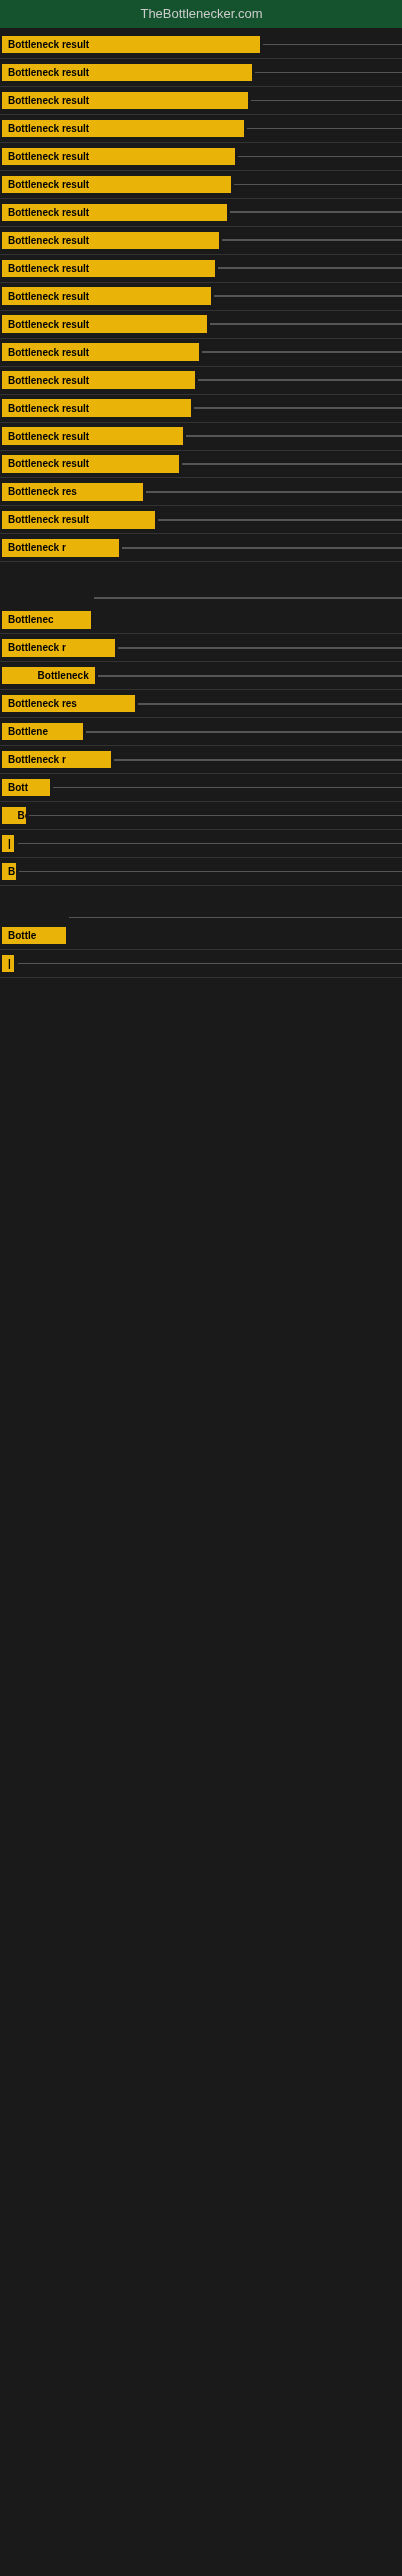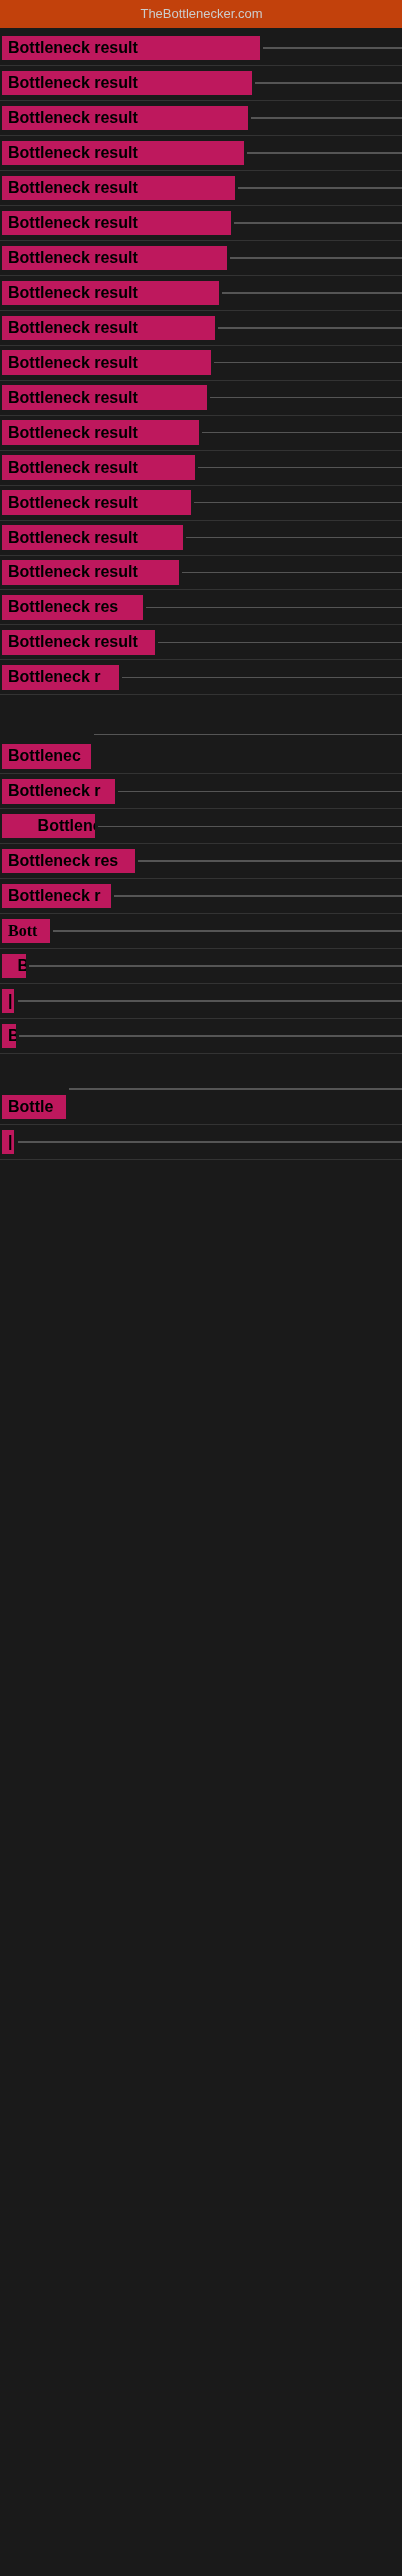--- a/index.html
+++ b/index.html
@@ -14,34 +14,34 @@
       min-height: 2576px;
       font-family: Arial, sans-serif;
       position: relative;
     }
 
     .page-title {
       text-align: center;
       color: #cccccc;
       font-size: 13px;
       padding: 6.4px 0;
-      background-color: #c2410c;
+      background-color: #14532d;
     }
 
     .bottleneck-item {
       display: flex;
       align-items: center;
       padding: 4.8px 0 4.8px 1.6px;
       border-bottom: 0.8px solid #333;
     }
 
     .bottleneck-label {
-      background-color: #be185d;
+      background-color: #eab308;
       color: #000;
-      font-size: 16px;
+      font-size: 10px;
       font-weight: bold;
       padding: 3.2px 6.4px;
       white-space: nowrap;
       overflow: hidden;
     }
 
     .bar-line {
       height: 1.6px;
       background-color: #555;
       flex: 1;
@@ -144,25 +144,29 @@
     </div>
     <div class="bottleneck-item">
       <div class="bottleneck-label" style="width: 93px; padding-left: 36px;">Bottleneck</div>
       <div class="bar-line"></div>
     </div>
     <div class="bottleneck-item">
       <div class="bottleneck-label" style="width: 133px;">Bottleneck res</div>
       <div class="bar-line"></div>
     </div>
     <div class="bottleneck-item">
+      <div class="bottleneck-label" style="width: 81px;">Bottlene</div>
+      <div class="bar-line"></div>
+    </div>
+    <div class="bottleneck-item">
       <div class="bottleneck-label" style="width: 109px;">Bottleneck r</div>
       <div class="bar-line"></div>
     </div>
     <div class="bottleneck-item">
-      <div class="bottleneck-label" style="width: 48px; font-family: Liberation Serif, serif;">Bott</div>
+      <div class="bottleneck-label" style="width: 48px;">Bott</div>
       <div class="bar-line"></div>
     </div>
     <div class="bottleneck-item">
       <div class="bottleneck-label" style="width: 24px; padding-left: 16px;">Bo</div>
       <div class="bar-line"></div>
     </div>
     <div class="bottleneck-item">
       <div class="bottleneck-label" style="width: 6.4px;">|</div>
       <div class="bar-line"></div>
     </div>

